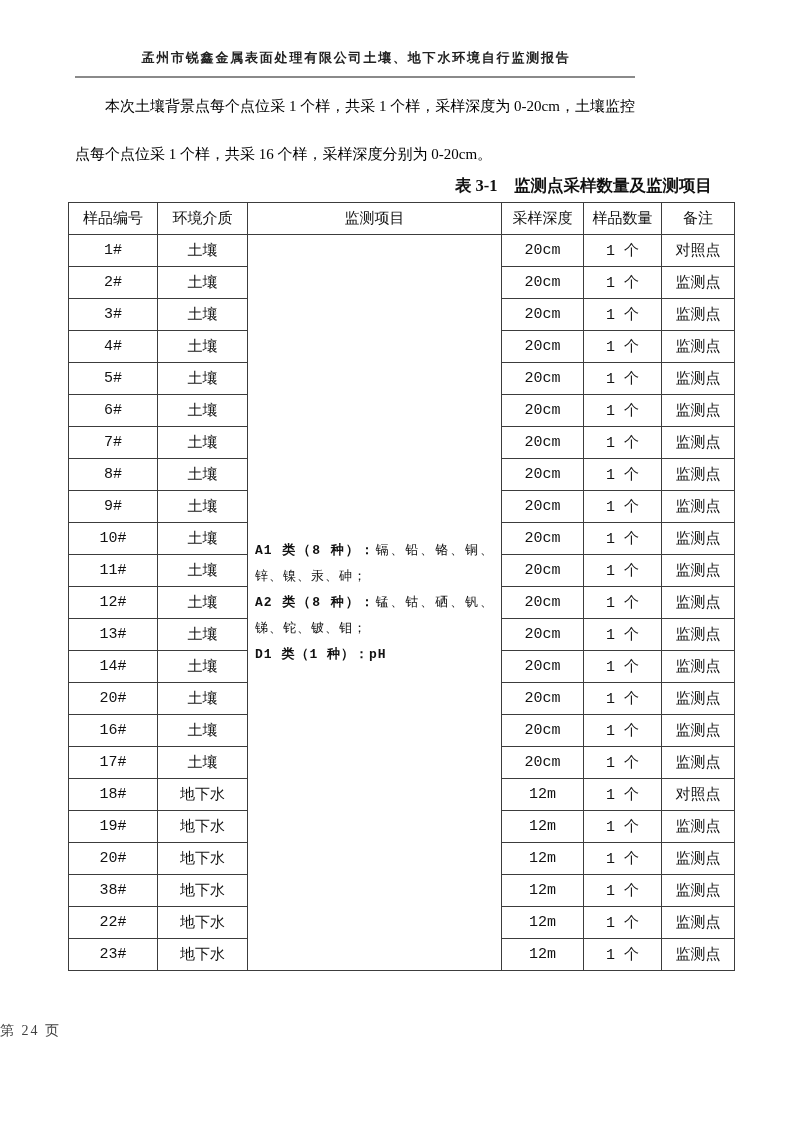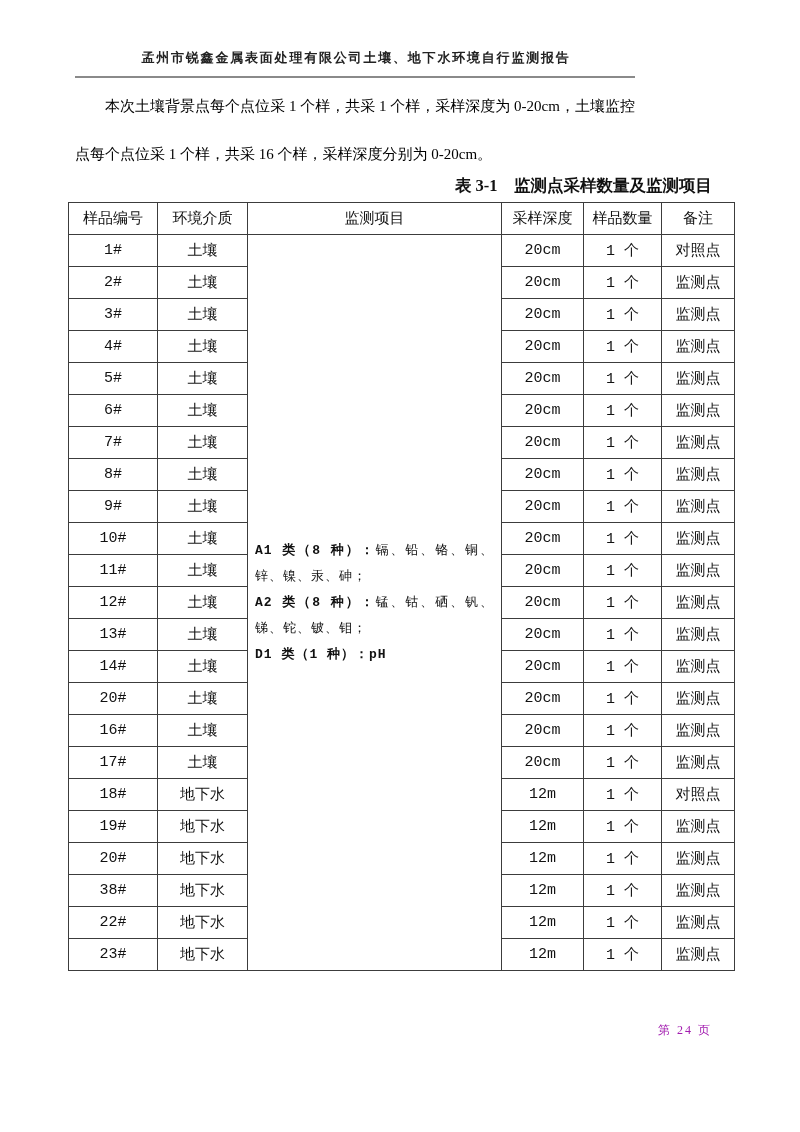--- a/index.html
+++ b/index.html
@@ -66,23 +66,23 @@
     text-align: justify;
     padding: 0 7px;
     font-size: 13px;
     line-height: 26px;
     letter-spacing: 1px;
   }
   .data-table td.project-cell b { font-weight: bold; }
 
   .page-footer {
     margin-top: 51px;
-    text-align: right;
-    font-size: 12px;
-    color: #a21caf;
+    text-align: left;
+    font-size: 14px;
+    color: #404040;
     letter-spacing: 2px;
   }
 </style>
 </head>
 <body>
 
 <div class="page">
 
   <div class="doc-header-title">孟州市锐鑫金属表面处理有限公司土壤、地下水环境自行监测报告</div>
   <div class="header-rule"></div>

